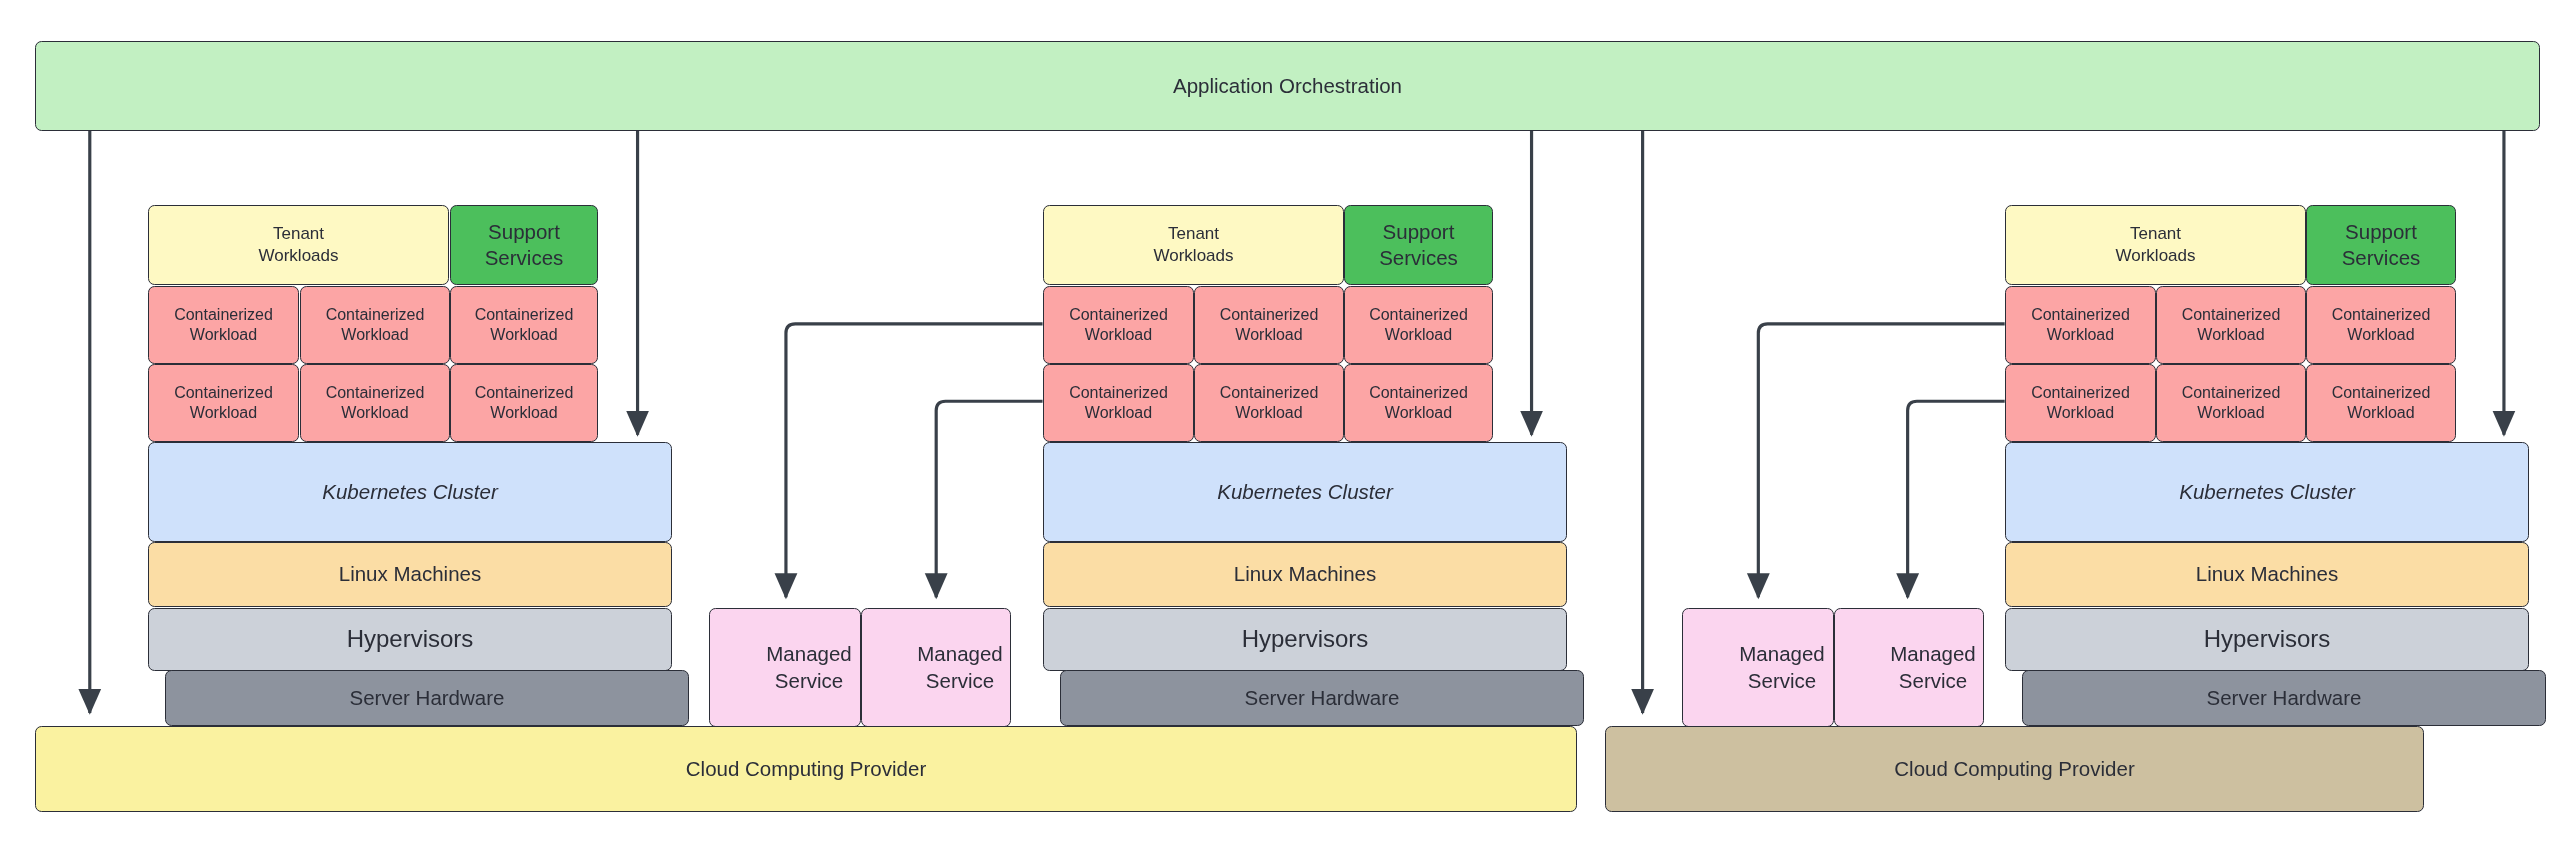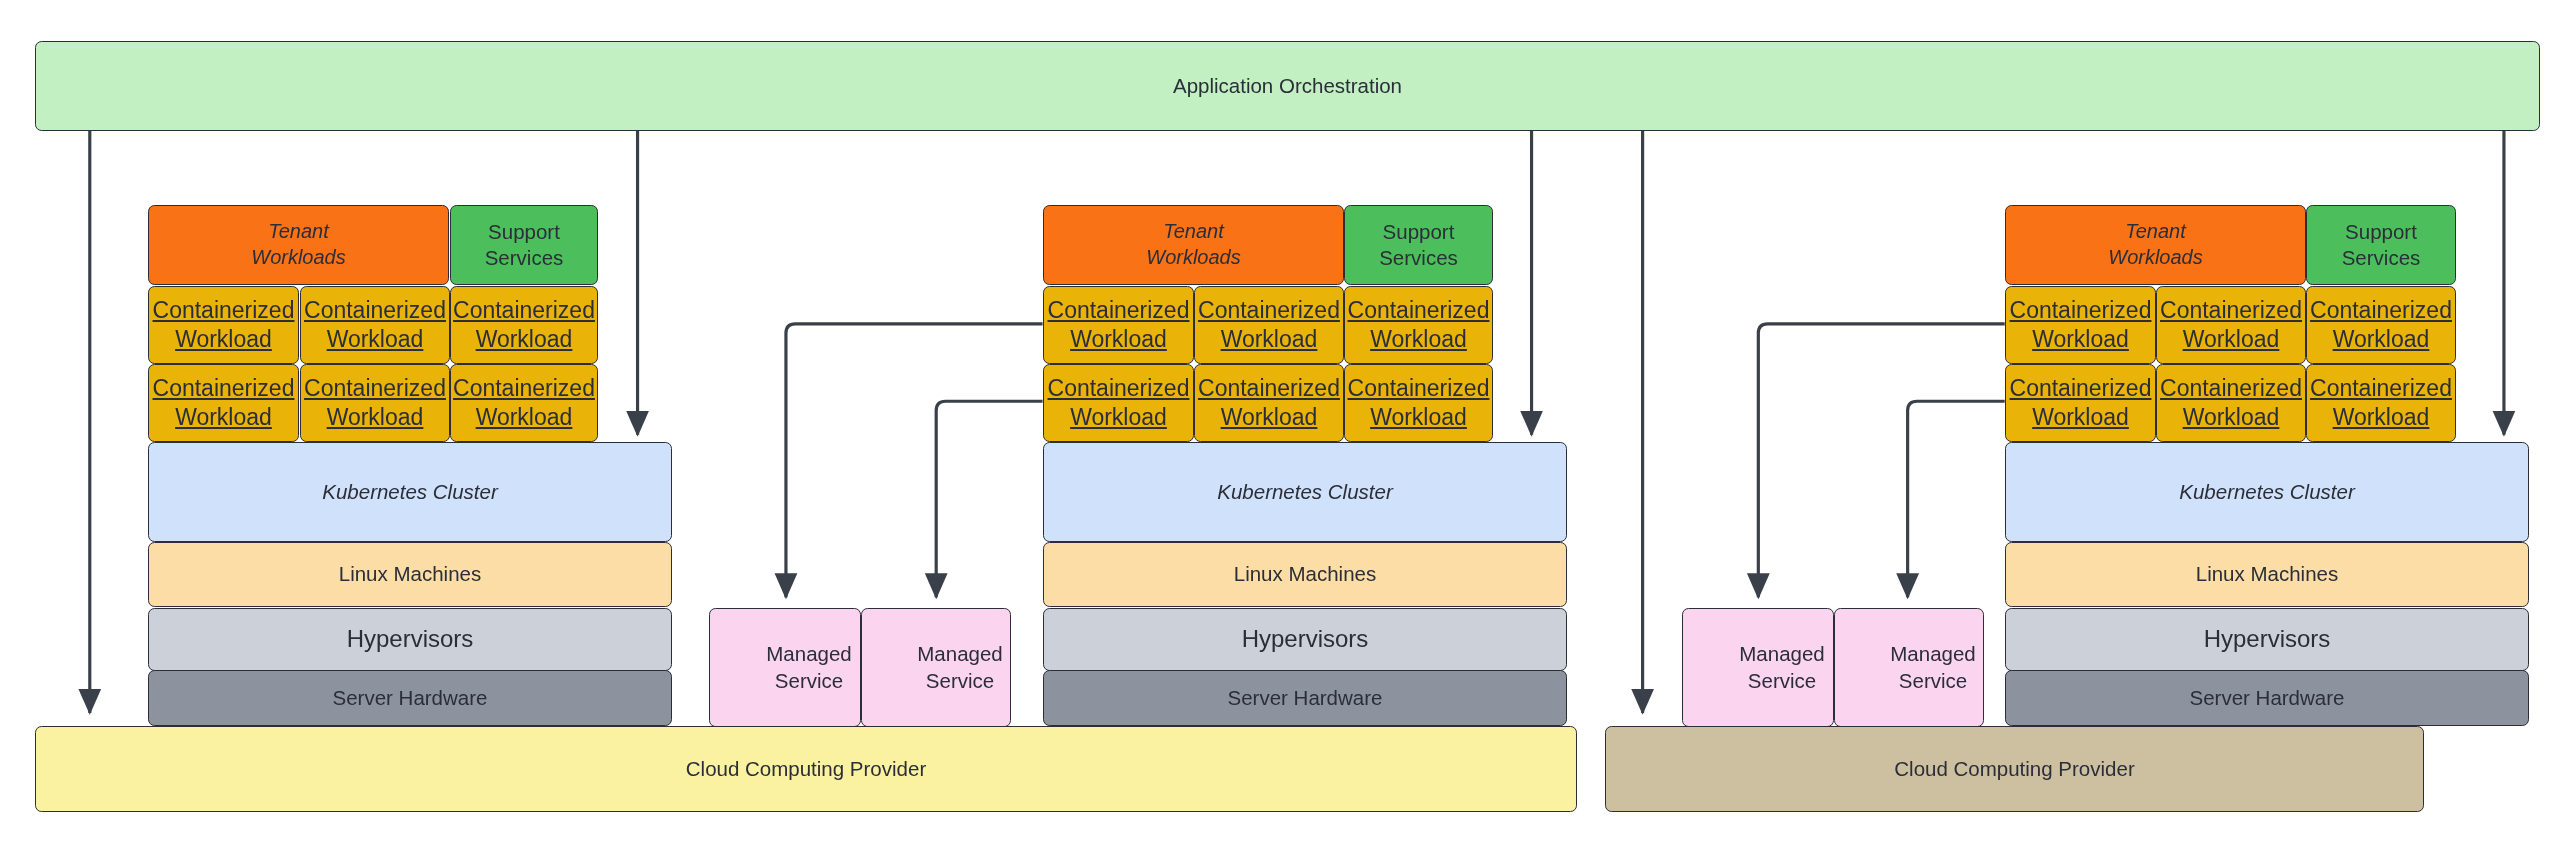--- a/index.html
+++ b/index.html
@@ -36,49 +36,48 @@
     text-align: center;
     color: #2b2e38;
     line-height: 1.28;
     white-space: pre-line;
   }
   .orchestration {
     background: #c2f0c2;
     font-size: 20.5px;
   }
   .tenant-workloads {
-    background: #f97316;
-    font-size: 20px;
-    font-style: italic;
+    background: #fef9c3;
+    font-size: 17px;
   }
   .support-services {
     background: #4cbf5c;
     font-size: 20.5px;
   }
   .containerized-workload {
-    background: #eab308;
-    font-size: 23px;
-    text-decoration: underline;
+    background: #fca5a5;
+    font-size: 16px;
   }
   .kubernetes-cluster {
     background: #cfe1fb;
     font-size: 20.5px;
     font-style: italic;
   }
   .linux-machines {
     background: #fbdda5;
     font-size: 20.5px;
   }
   .hypervisors {
     background: #ccd1d9;
     font-size: 24px;
   }
   .server-hardware {
     background: #8d939e;
     font-size: 20.5px;
+    margin-left: 17px;
   }
   .managed-service {
     background: #fbd5ef;
     font-size: 20.5px;
     padding-left: 48px;
   }
   .cloud-provider-primary {
     background: #faf2a0;
     font-size: 20.5px;
   }

